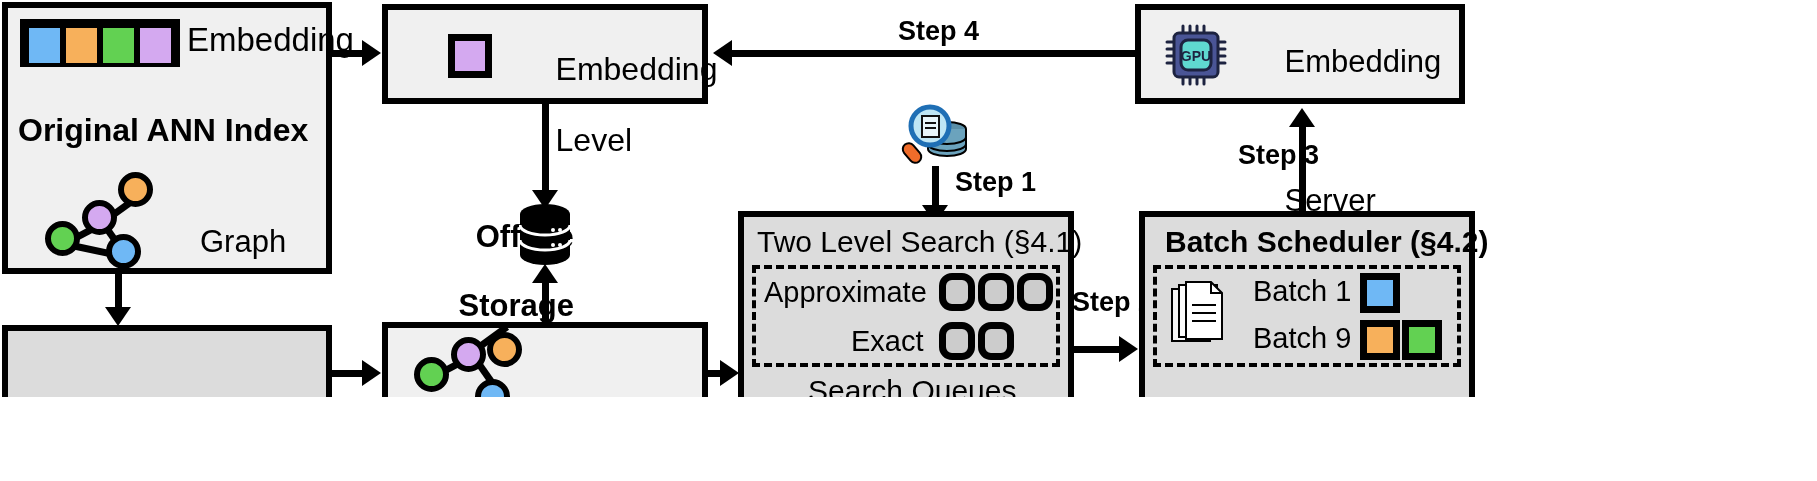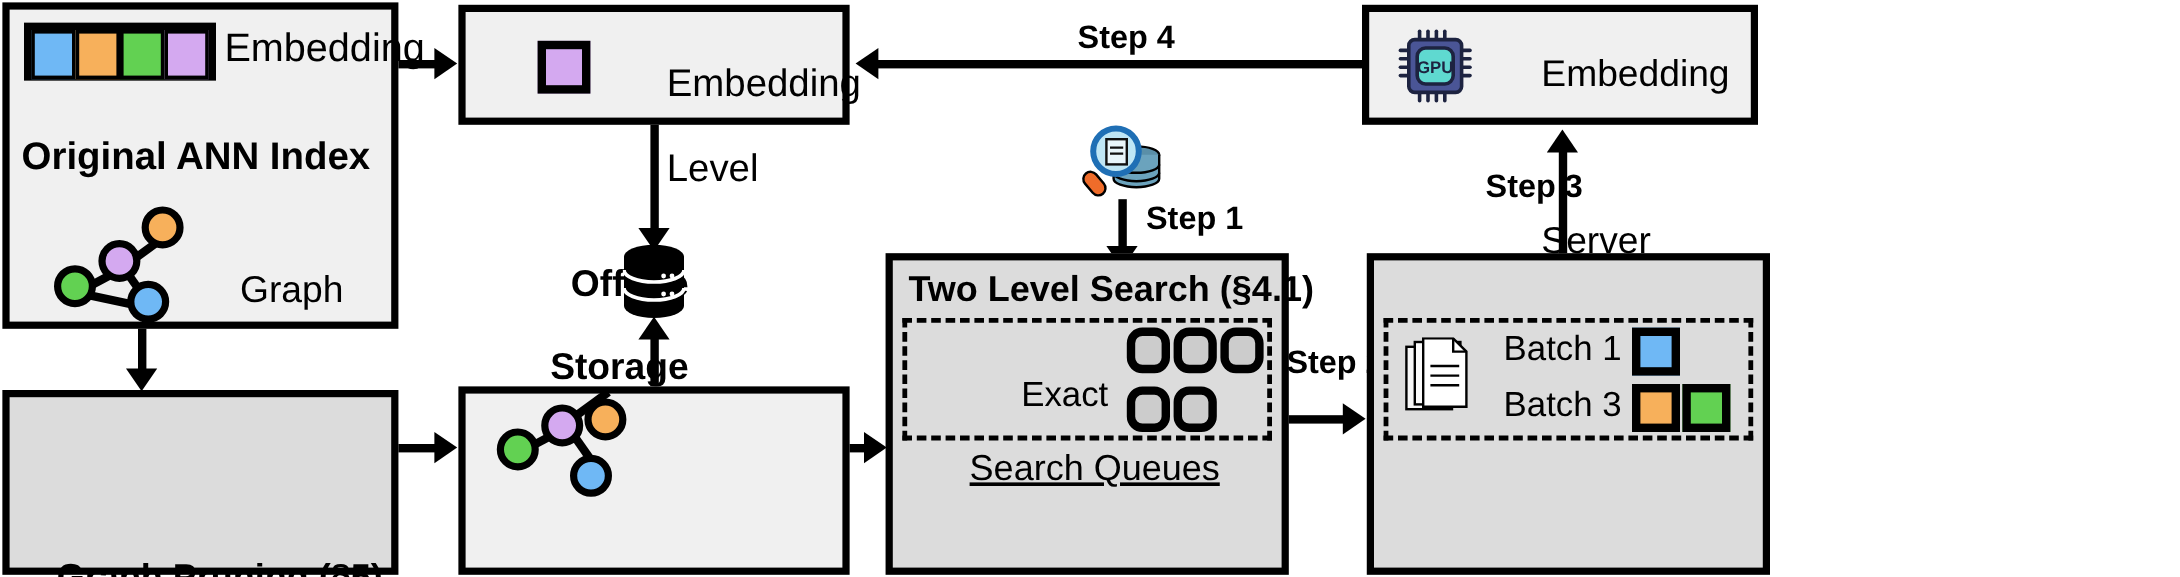--- a/index.html
+++ b/index.html
@@ -1,17 +1,17 @@
 <!DOCTYPE html>
 <html><head>
 <meta charset="utf-8">
 <style>
   html,body{margin:0;padding:0;background:#ffffff;}
   body{width:1817px;height:481px;font-family:"Liberation Sans",sans-serif;color:#000;}
-  #stage{position:relative;width:1817px;height:481px;overflow:hidden;background:#fff;}
+  #stage{position:relative;width:1817px;height:397px;overflow:hidden;background:#fff;}
 
   .box{position:absolute;box-sizing:border-box;border:6px solid #000;background:#f0f0f0;}
   .box.gray{background:#dcdcdc;}
   .lbl{position:absolute;white-space:pre;line-height:1.12;}
   .bold{font-weight:bold;}
 
   
   .ln{position:absolute;background:#000;}
   .ah{position:absolute;width:0;height:0;}
   .ah.right{border-top:13px solid transparent;border-bottom:13px solid transparent;border-left:19px solid #000;}
@@ -119,56 +119,58 @@
     <rect x="22" y="14" width="17" height="21" fill="#e9f6fb" stroke="#111" stroke-width="2"></rect>
     <line x1="25" y1="21" x2="36" y2="21" stroke="#111" stroke-width="2"></line>
     <line x1="25" y1="26" x2="36" y2="26" stroke="#111" stroke-width="2"></line>
   </svg>
 
   <div class="ln" style="left:932px;top:166px;width:7px;height:45px;"></div>
   <div class="ah down" style="left:922px;top:205px;"></div>
   <div class="lbl bold" style="left:955px;top:167px;font-size:27px;">Step 1</div>
 
   <div class="box gray" style="left:738px;top:211px;width:336px;height:268px;"></div>
-  <div class="lbl" style="left:757px;top:225px;font-size:30px;font-weight:bold;">Two Level Search (§4.1)</div>
+  <div class="lbl" style="left:757px;top:225px;font-size:30px;font-weight:normal;">Two Level Search (§4.1)</div>
 
   <div class="dash" style="left:752px;top:265px;width:308px;height:102px;"></div>
 
+  <div class="lbl" style="left:764px;top:276px;font-size:29px;">Approximate</div>
   <div class="slot" style="left:1017px;top:273px;width:36px;height:38px;"></div>
   <div class="slot" style="left:978px;top:273px;width:36px;height:38px;"></div>
   <div class="slot" style="left:939px;top:273px;width:36px;height:38px;"></div>
 
-  <div class="lbl" style="left:851px;top:313px;font-size:29px;">Exact</div>
+  <div class="lbl" style="left:851px;top:325px;font-size:29px;">Exact</div>
   <div class="slot" style="left:978px;top:322px;width:36px;height:38px;"></div>
   <div class="slot" style="left:939px;top:322px;width:36px;height:38px;"></div>
 
   <div class="lbl" style="left:808px;top:374px;font-size:30px;text-decoration:underline;">Search Queues</div>
 
   <div class="ln" style="left:1074px;top:346px;width:50px;height:7px;"></div>
   <div class="ah right" style="left:1119px;top:336px;"></div>
   <div class="lbl bold" style="left:1072px;top:287px;font-size:27px;">Step 2</div>
 
   <div class="box gray" style="left:1139px;top:211px;width:336px;height:268px;"></div>
+  <div class="lbl" style="left:1165px;top:225px;font-size:30px;font-weight:bold;">Batch Scheduler (§4.2)</div>
 
   <div class="dash" style="left:1153px;top:265px;width:308px;height:102px;"></div>
 
   <svg style="position:absolute;left:1170px;top:281px;" width="58" height="66" viewBox="0 0 58 66">
     <rect x="2" y="8" width="38" height="52" fill="#f7f7f7" stroke="#000" stroke-width="2"></rect>
     <rect x="9" y="4" width="38" height="52" fill="#fbfbfb" stroke="#000" stroke-width="2"></rect>
     <path d="M16 1 h25 l11 11 v46 h-36 z" fill="#ffffff" stroke="#000" stroke-width="2"></path>
     <path d="M41 1 v11 h11" fill="none" stroke="#000" stroke-width="2"></path>
     <line x1="22" y1="24" x2="46" y2="24" stroke="#000" stroke-width="2"></line>
     <line x1="22" y1="32" x2="46" y2="32" stroke="#000" stroke-width="2"></line>
     <line x1="22" y1="40" x2="46" y2="40" stroke="#000" stroke-width="2"></line>
   </svg>
 
   <div class="lbl" style="left:1253px;top:275px;font-size:29px;">Batch 1</div>
   <div class="sq" style="left:1360px;top:273px;width:40px;height:40px;background:#6fb8f5;"></div>
 
-  <div class="lbl" style="left:1253px;top:322px;font-size:29px;">Batch 3</div>
+  <div class="lbl" style="left:1253px;top:322px;font-size:29px;">Batch 9</div>
   <div class="sq" style="left:1360px;top:320px;width:40px;height:40px;background:#f7b05b;"></div>
   <div class="sq" style="left:1402px;top:320px;width:40px;height:40px;background:#62d152;"></div>
 
 
   <div class="ln" style="left:1299px;top:117px;width:7px;height:94px;"></div>
   <div class="ah up" style="left:1289px;top:108px;"></div>
   <div class="lbl bold" style="left:1238px;top:140px;font-size:27px;">Step 3</div>
 
   <div class="box" style="left:1135px;top:4px;width:330px;height:100px;"></div>
   <svg style="position:absolute;left:1165px;top:24px;" width="62" height="62" viewBox="0 0 62 62">

